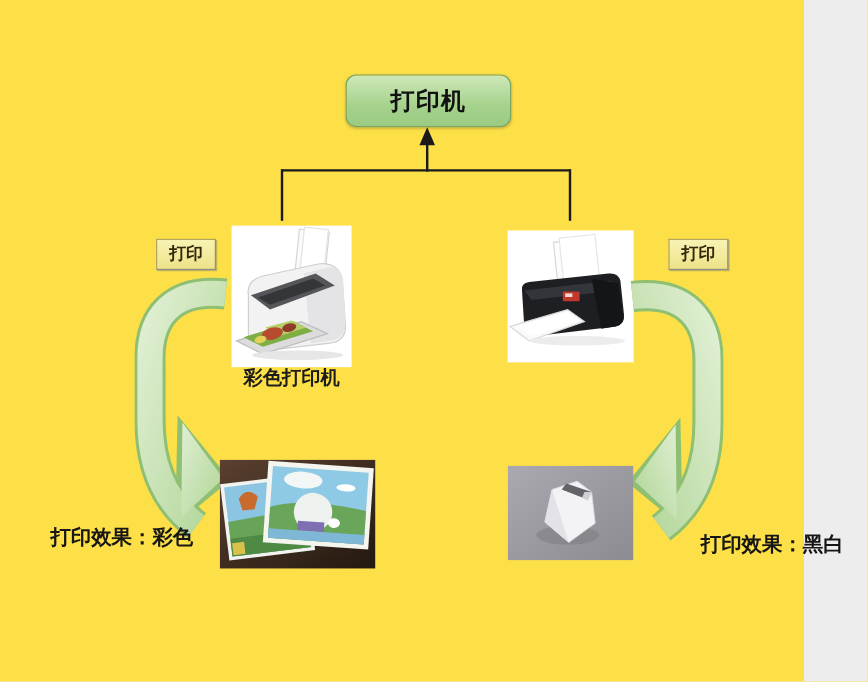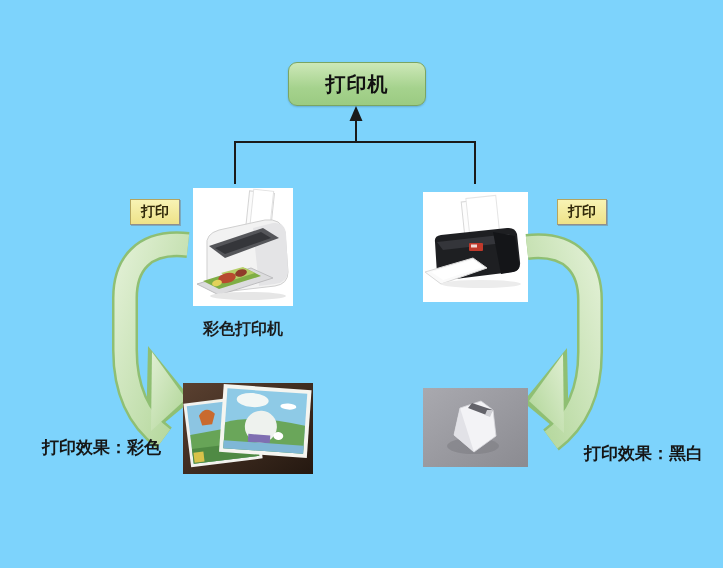--- a/index.html
+++ b/index.html
@@ -2,21 +2,21 @@
 <html><head>
 <meta charset="utf-8">
 <style>
   html,body{margin:0;padding:0;}
   body{
     width:723px;height:568px;
     background:#ededed;
     font-family:"DejaVu Sans","Liberation Sans",sans-serif;
     overflow:hidden;position:relative;
   }
-  .canvas{position:absolute;left:0;top:0;width:723px;height:568px;background:#7dd3fc;}
+  .canvas{position:absolute;left:0;top:0;width:647px;height:568px;background:#fde047;padding-left:23px;}
 
   
   .root-node{
     position:absolute;left:288px;top:62px;width:136px;height:42px;
     background:linear-gradient(#cde8b8,#a5d28d 60%,#9bcb82);
     border:1.5px solid #7aa563;border-radius:9px;
     display:flex;align-items:center;justify-content:center;
     font-size:20px;font-weight:bold;color:#111;
     box-shadow:0 1px 2px rgba(0,0,0,.18);
     letter-spacing:1px;
@@ -44,21 +44,21 @@
   .photo-color-printer{left:193px;top:188px;width:100px;height:118px;background:#ffffff;}
   .photo-bw-printer{left:423px;top:192px;width:105px;height:110px;background:#ffffff;}
   .photo-color-output{left:183px;top:383px;width:130px;height:91px;}
   .photo-bw-output{left:423px;top:388px;width:105px;height:79px;}
 
   
   .caption{
     position:absolute;text-align:center;
     font-size:16px;color:#1c1c1c;font-weight:600;
   }
-  .caption-color-printer{left:185px;top:319px;width:116px;}
+  .caption-color-printer{left:185px;top:305px;width:116px;}
   .caption-bw-printer{left:440px;top:305px;width:116px;}
   .result-caption{
     position:absolute;font-size:17px;font-weight:700;color:#161616;white-space:nowrap;
   }
   .result-caption-color{left:42px;top:436px;}
   .result-caption-bw{left:584px;top:442px;}
 
   
   .curved-arrow{position:absolute;width:90px;height:222px;}
   .curved-arrow-left{left:112px;top:228px;}

